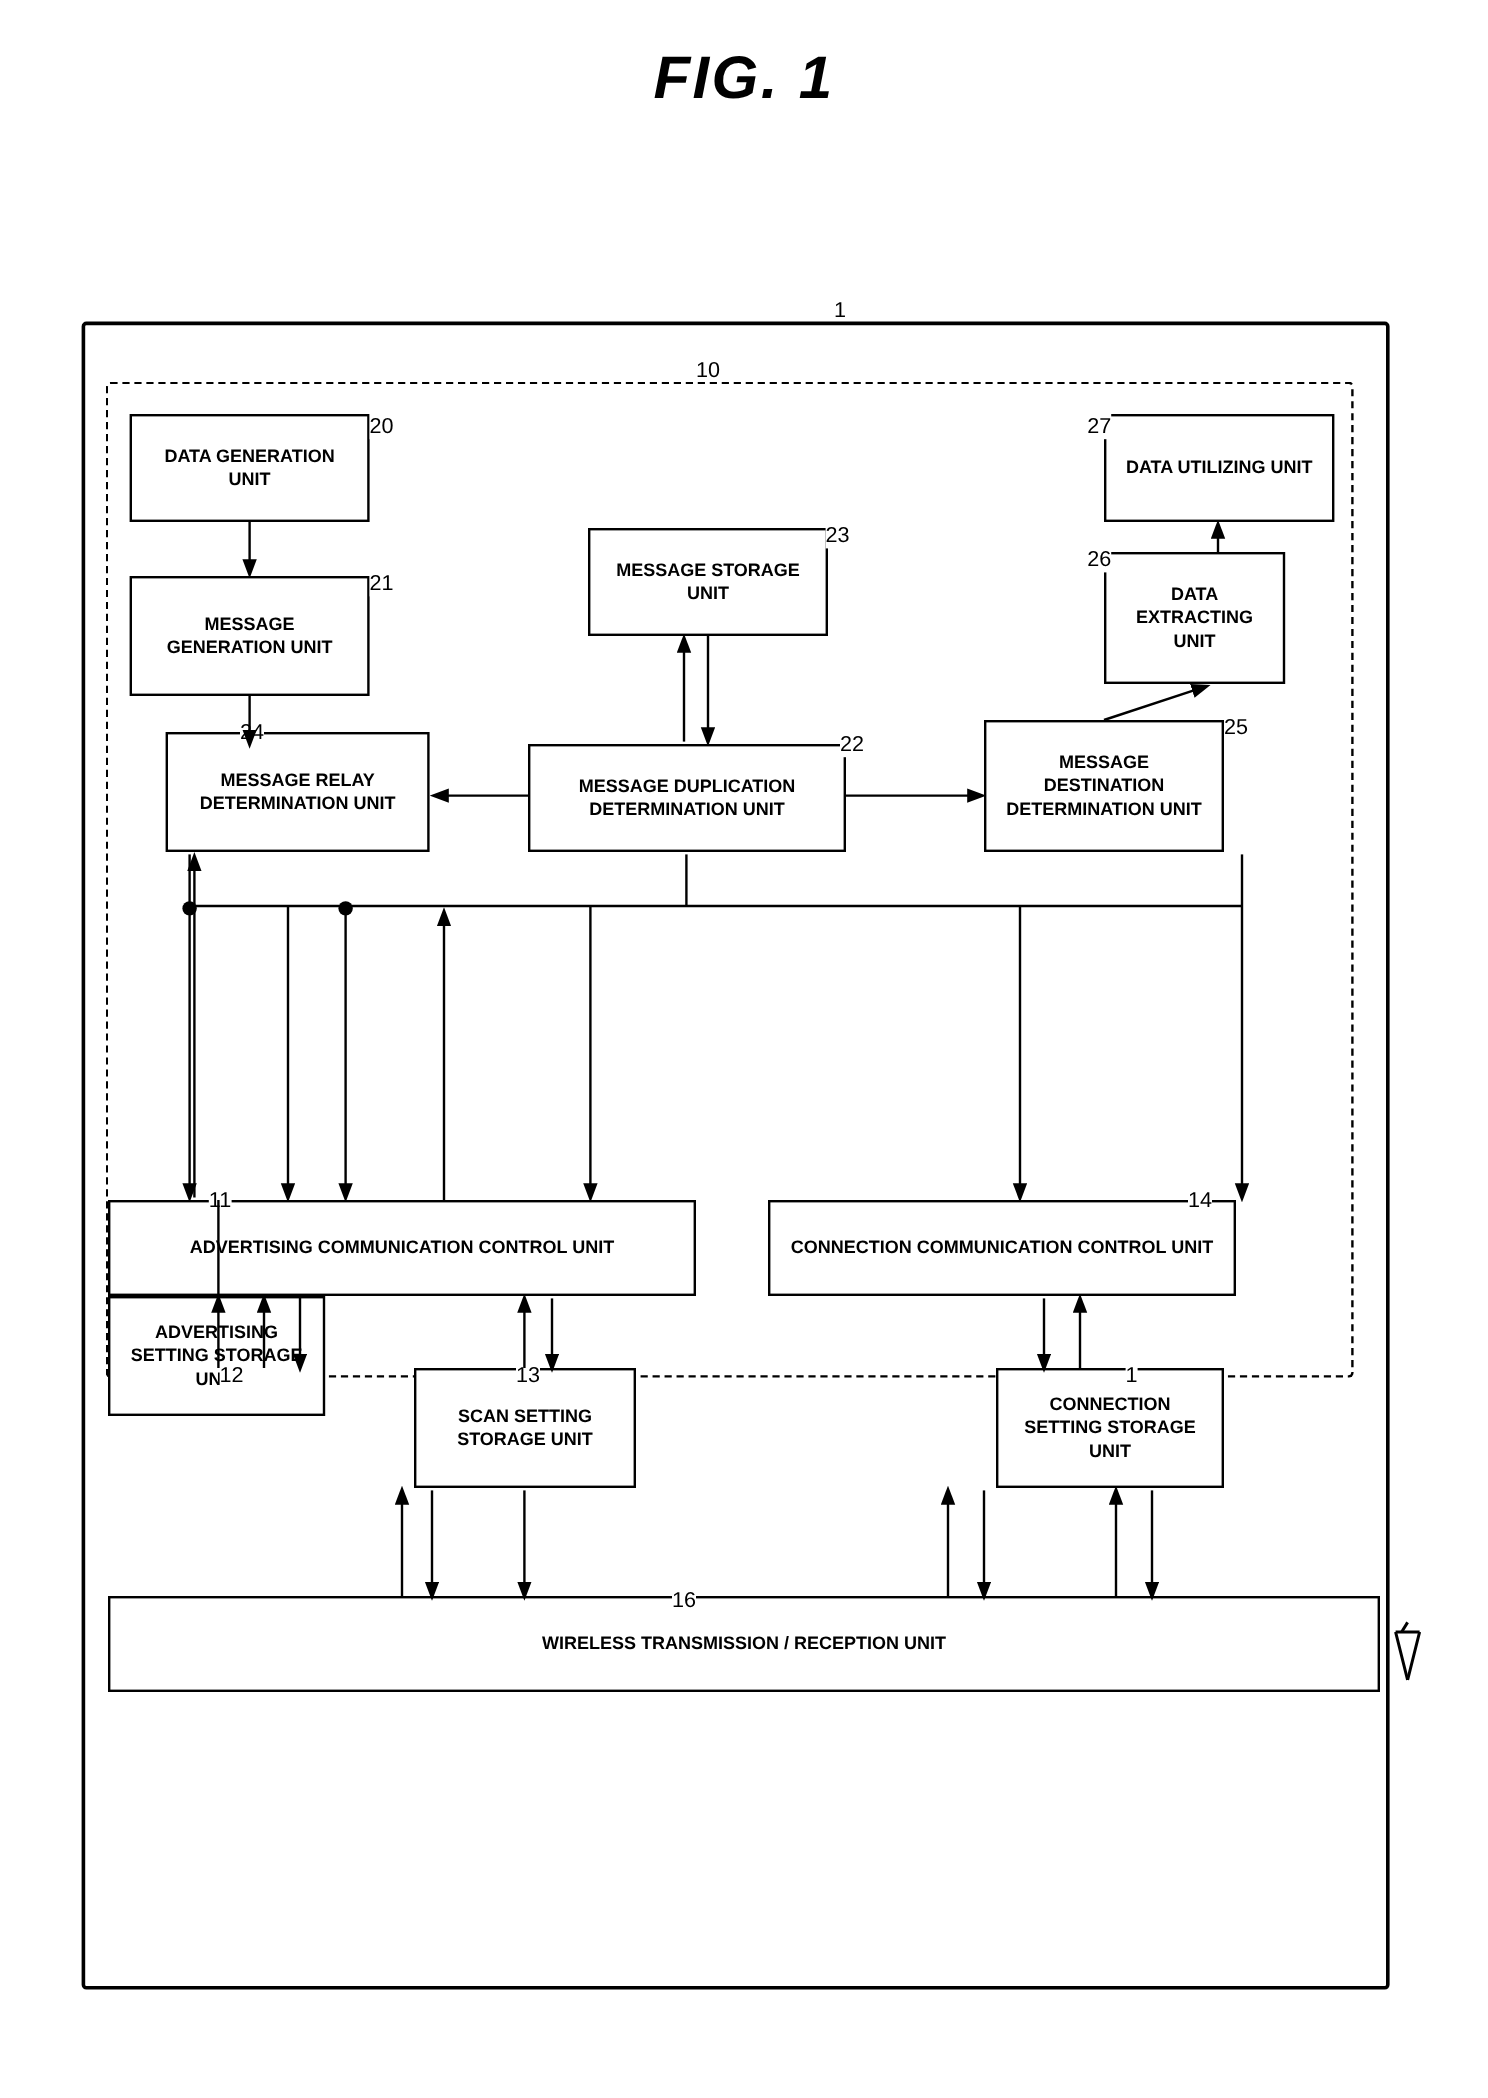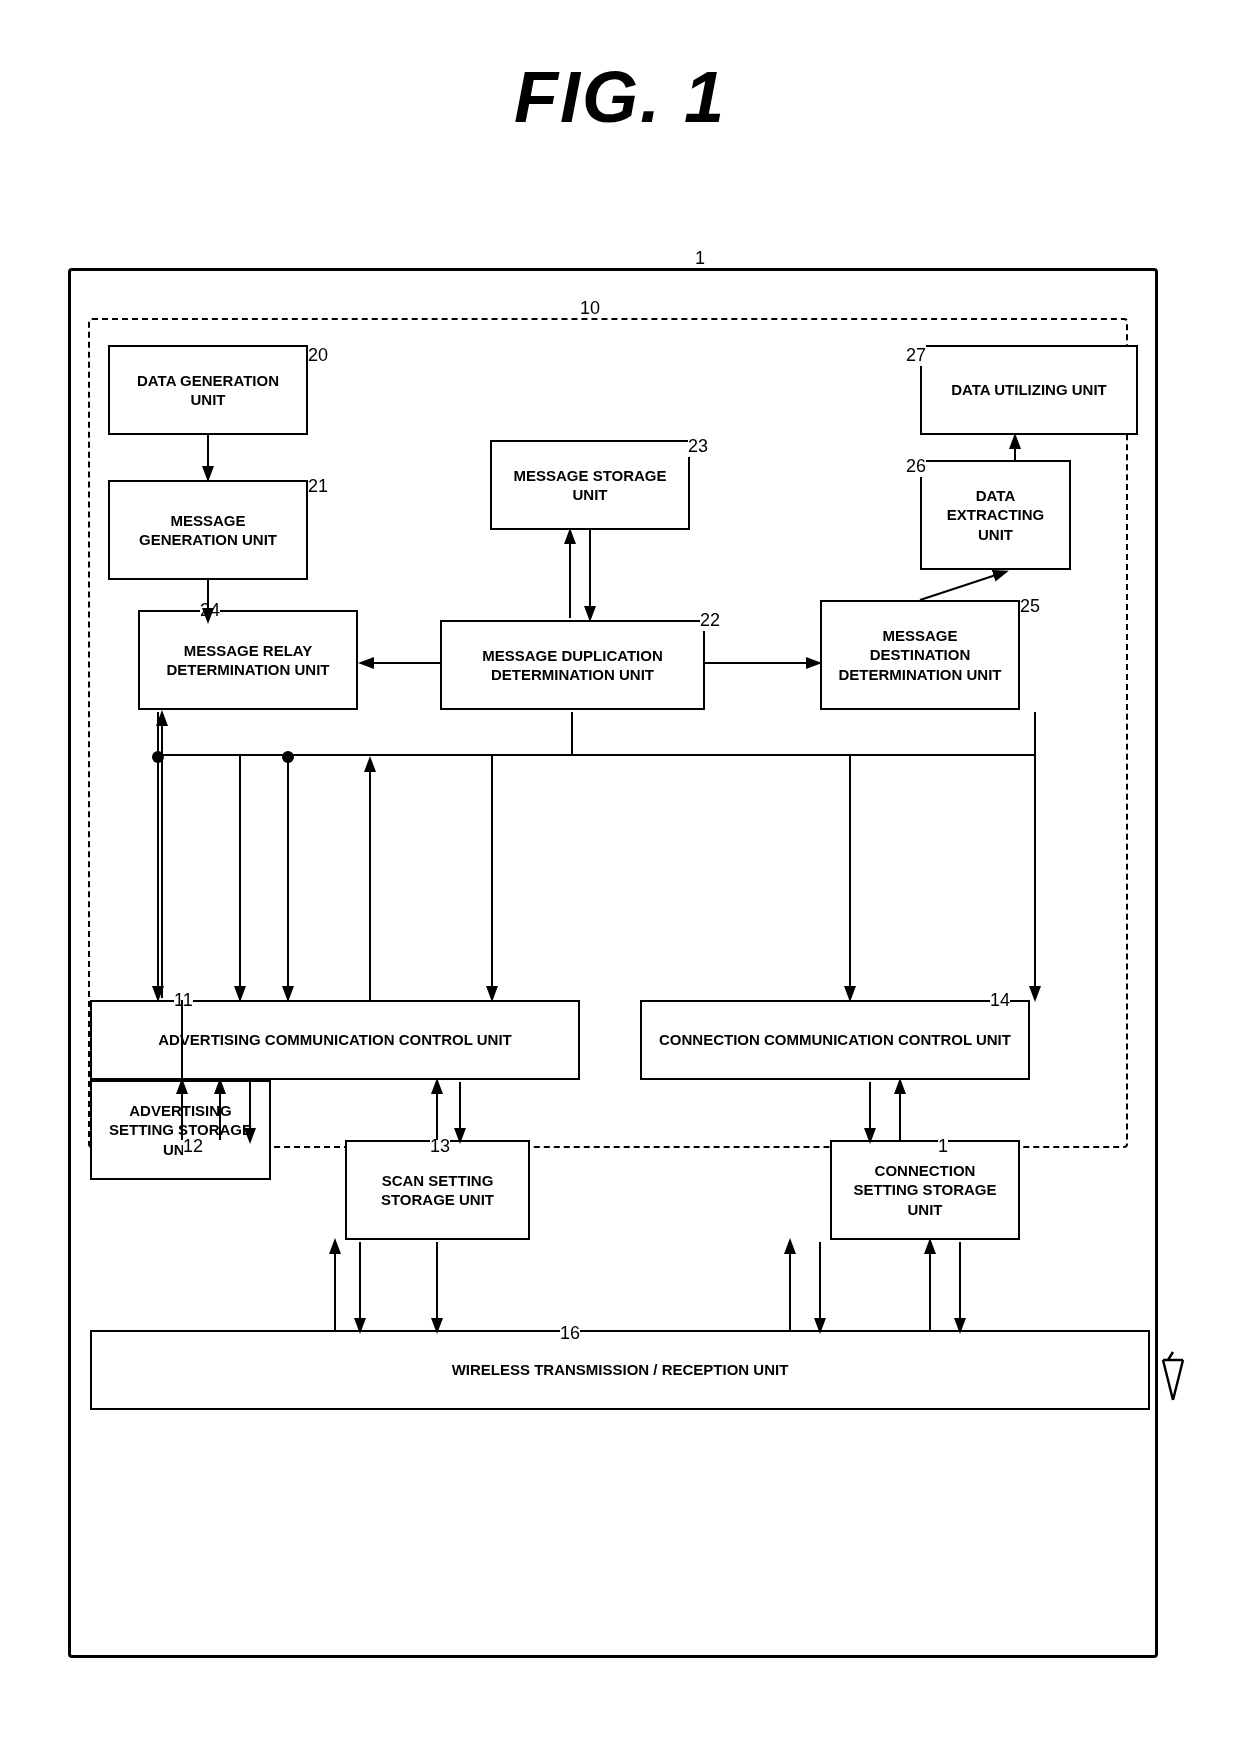--- a/index.html
+++ b/index.html
@@ -12,24 +12,24 @@
       overflow: hidden;
     }
     .page {
       width: 1240px;
       height: 1748px;
       position: relative;
       background: #fff;
     }
     .fig-title {
       text-align: center;
-      font-size: 72px;
+      font-size: 50px;
       font-style: italic;
       font-weight: bold;
-      padding-top: 56px;
+      padding-top: 36px;
       letter-spacing: 2px;
     }
     
     .outer-box {
       position: absolute;
       border: 3px solid #000;
       border-radius: 4px;
     }
     
     .dashed-box {
@@ -89,21 +89,21 @@
   <div class="label" style="top:298px; left:580px;">10</div>
 
   <div class="dashed-box" style="top:318px; left:88px; width:1040px; height:830px;"></div>
 
   <div class="unit-box" style="top:345px; left:108px; width:200px; height:90px;">
     <span>DATA GENERATION
 UNIT</span>
   </div>
   <div class="label" style="top:345px; left:308px;">20</div>
 
-  <div class="unit-box" style="top:345px; left:920px; width:218px; height:90px;">
+  <div class="unit-box" style="top:345px; left:920px; width:192px; height:90px;">
     <span>DATA UTILIZING
 UNIT</span>
   </div>
   <div class="label" style="top:345px; left:906px;">27</div>
 
   <div class="unit-box" style="top:480px; left:108px; width:200px; height:100px;">
     <span>MESSAGE
 GENERATION
 UNIT</span>
   </div>

